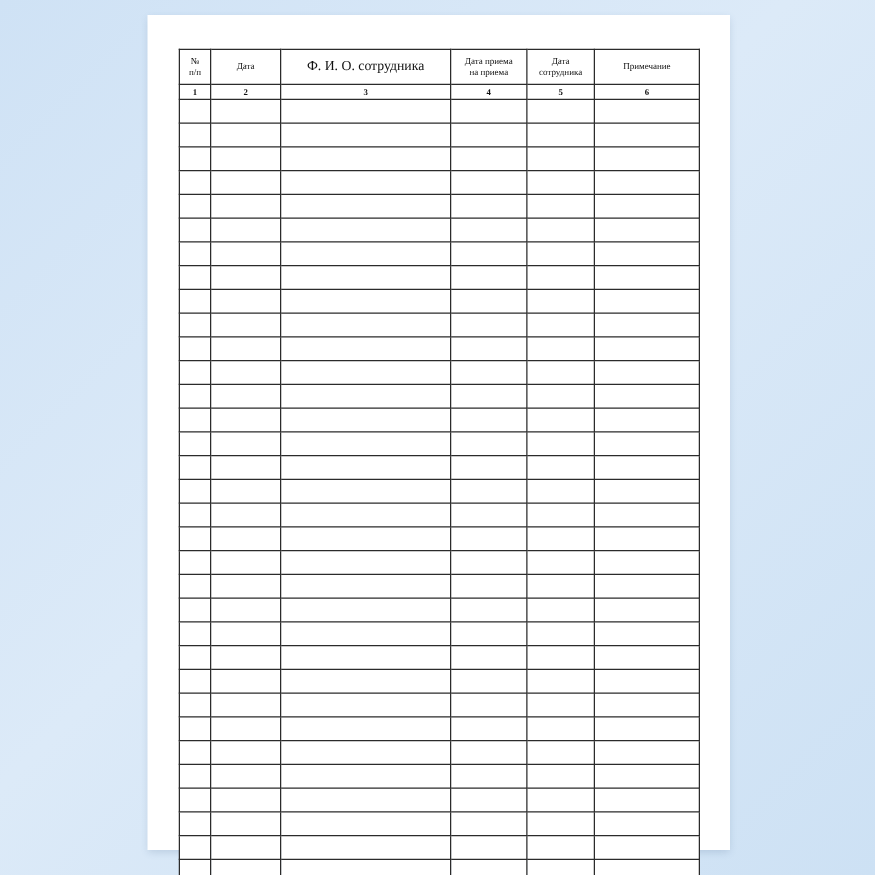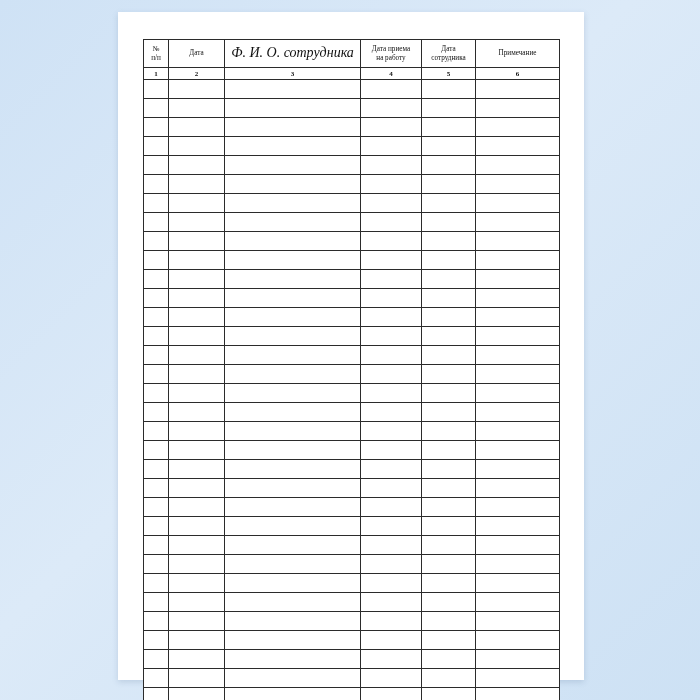--- a/index.html
+++ b/index.html
@@ -51,22 +51,21 @@
   thead th {
     font-weight: bold;
     font-size: 7.2px;
     line-height: 1.15;
     text-align: center;
     vertical-align: middle;
     height: 27px;
     padding: 1px 1px;
   }
   thead th.wide-name {
-    font-size: 14px;
-    font-style: italic;
+    font-size: 11px;
   }
   tr.numrow td {
     font-weight: bold;
     font-size: 7px;
     text-align: center;
     vertical-align: middle;
     height: 11px;
   }
   tbody tr.blank td {
     height: 11.6px;
@@ -100,21 +99,21 @@
               <div>п/п</div>
             </th>
             <th>
               <div>Дата</div>
             </th>
             <th class="wide-name">
               <div>Ф. И. О. сотрудника</div>
             </th>
             <th>
               <div>Дата приема</div>
-              <div>на работу</div>
+              <div>на приема</div>
             </th>
             <th>
               <div>Дата</div>
               <div>сотрудника</div>
             </th>
             <th>
               <div>Примечание</div>
             </th>
           </tr>
           <tr class="numrow">

